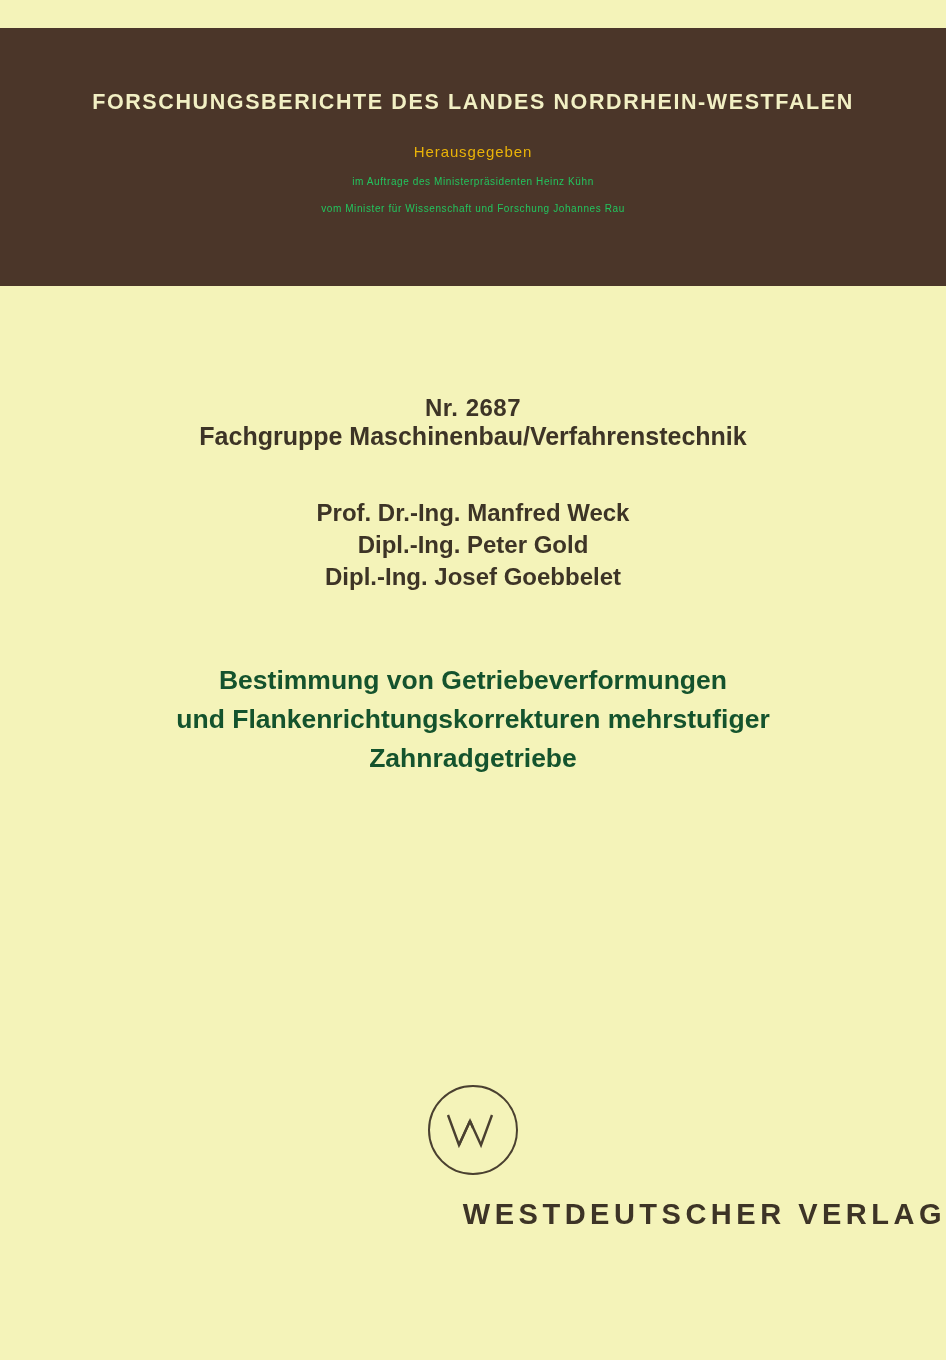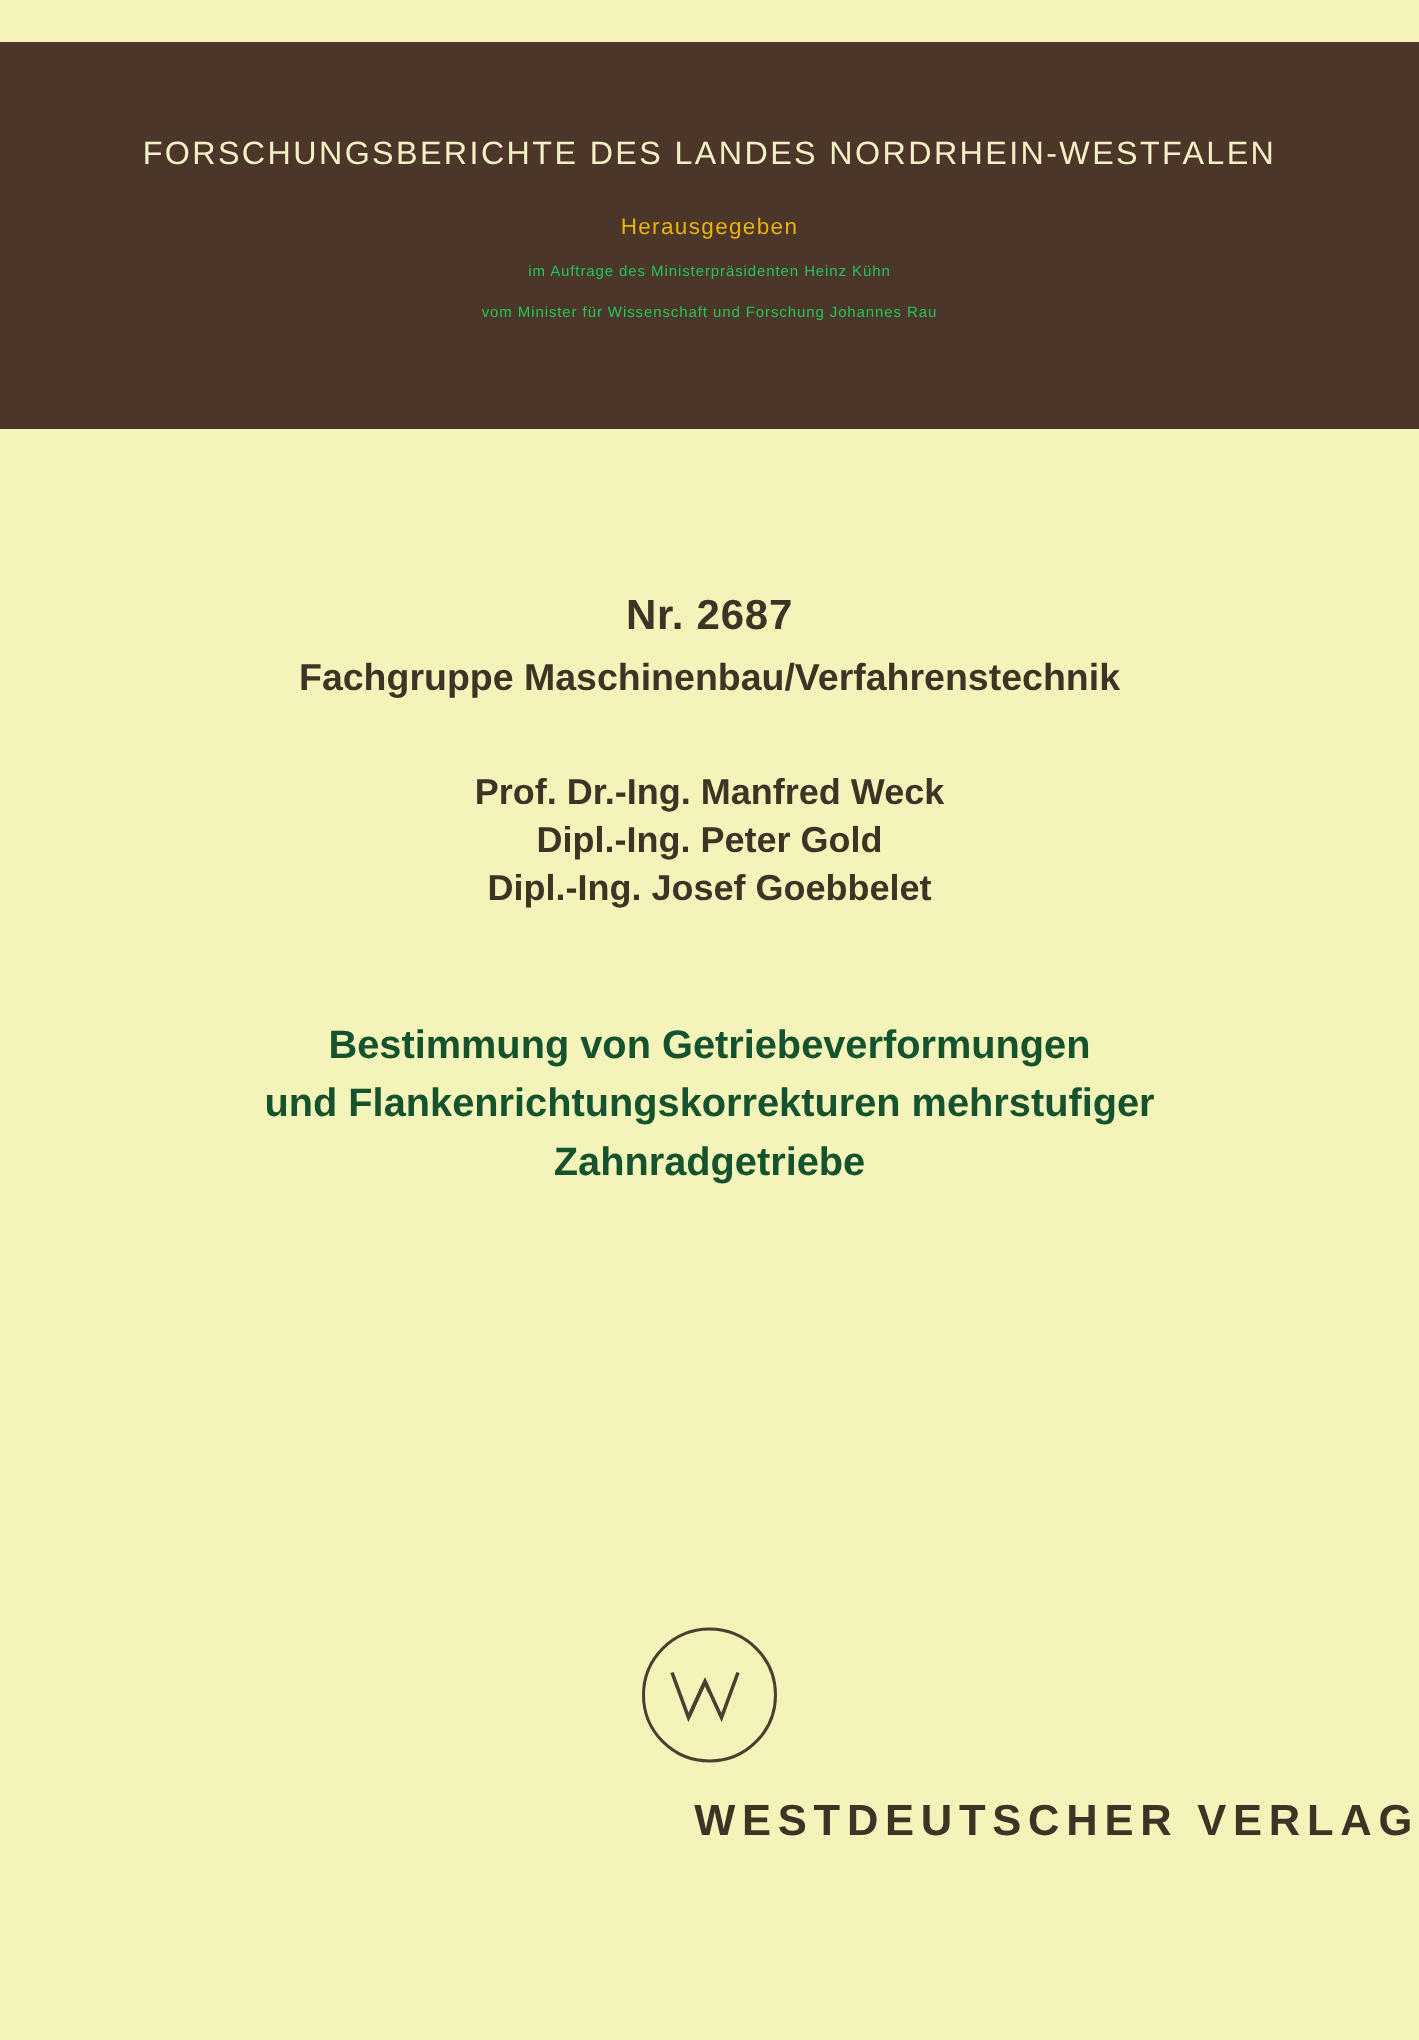--- a/index.html
+++ b/index.html
@@ -28,21 +28,21 @@
     width: 946px;
     height: 258px;
     background: #4b3629;
     color: #f0efc0;
     text-align: center;
     box-sizing: border-box;
     padding-top: 62px;
   }
   .series-title {
     font-size: 21.5px;
-    font-weight: normal;
+    font-weight: bold;
     letter-spacing: 1.6px;
     color: #f2f0c4;
     white-space: nowrap;
   }
   .hrsg {
     margin-top: 28px;
     font-size: 15px;
     letter-spacing: 0.9px;
     color: #eab308;
   }
@@ -57,27 +57,26 @@
     position: absolute;
     left: 0;
     top: 286px;
     width: 946px;
     height: 1074px;
     text-align: center;
     color: #3a3122;
   }
   .report-no {
     margin-top: 108px;
-    font-size: 28px;
+    font-size: 24px;
     font-weight: bold;
     letter-spacing: 0.5px;
     color: #3d3426;
   }
   .fachgruppe {
-    margin-top: 12px;
     font-size: 25px;
     font-weight: bold;
     color: #3d3426;
   }
   .authors {
     margin-top: 46px;
   }
   .author {
     font-size: 24px;
     font-weight: bold;

